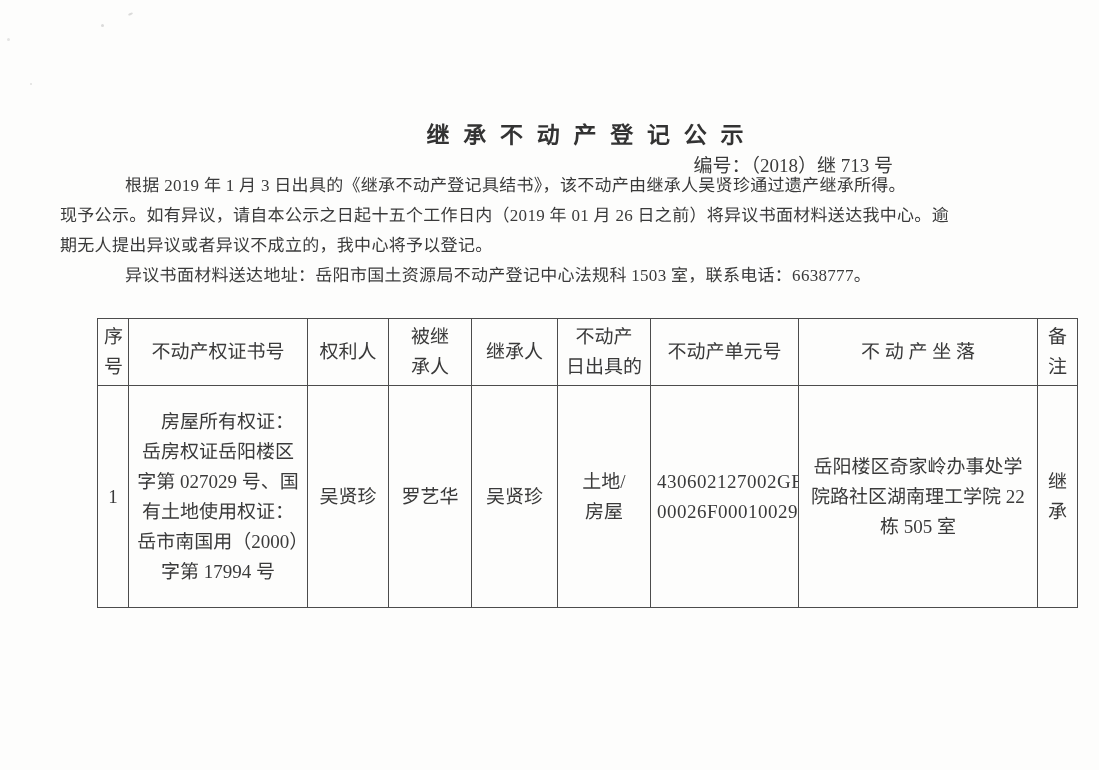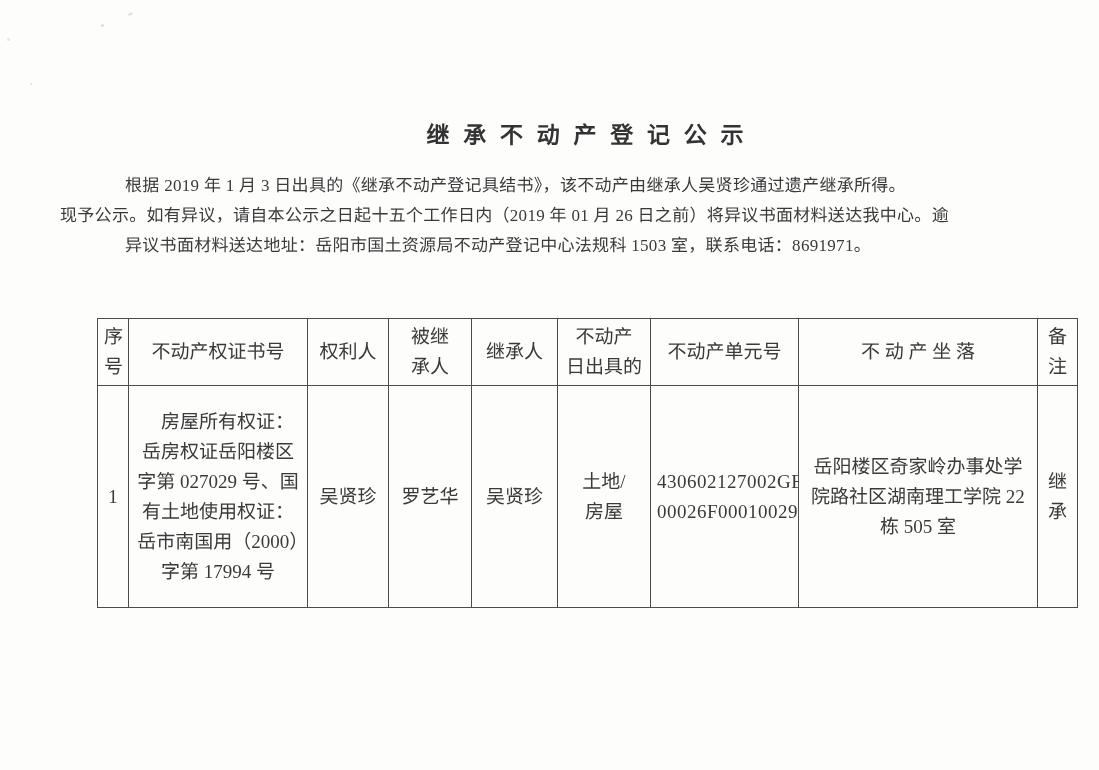--- a/index.html
+++ b/index.html
@@ -125,25 +125,27 @@
 
 <div class="page">
 
   <span class="speck s1"></span>
   <span class="speck s2"></span>
   <span class="speck s3"></span>
   <span class="speck s4"></span>
 
   <h1 class="title">继 承 不 动 产 登 记 公 示</h1>
 
+  <div class="docno">编号：（2018）继 713 号</div>
 
   <div class="body-text">
     <div class="line indent">根据 2019 年 1 月 3 日出具的《继承不动产登记具结书》，该不动产由继承人吴贤珍通过遗产继承所得。</div>
     <div class="line">现予公示。如有异议，请自本公示之日起十五个工作日内（2019 年 01 月 26 日之前）将异议书面材料送达我中心。逾</div>
-    <div class="line indent">异议书面材料送达地址：岳阳市国土资源局不动产登记中心法规科 1503 室，联系电话：8691971。</div>
+    <div class="line">期无人提出异议或者异议不成立的，我中心将予以登记。</div>
+    <div class="line indent">异议书面材料送达地址：岳阳市国土资源局不动产登记中心法规科 1503 室，联系电话：6638777。</div>
   </div>
 
   <table class="notice-table">
     <colgroup>
       <col style="width:31px">
       <col style="width:179px">
       <col style="width:81px">
       <col style="width:83px">
       <col style="width:86px">
       <col style="width:93px">

